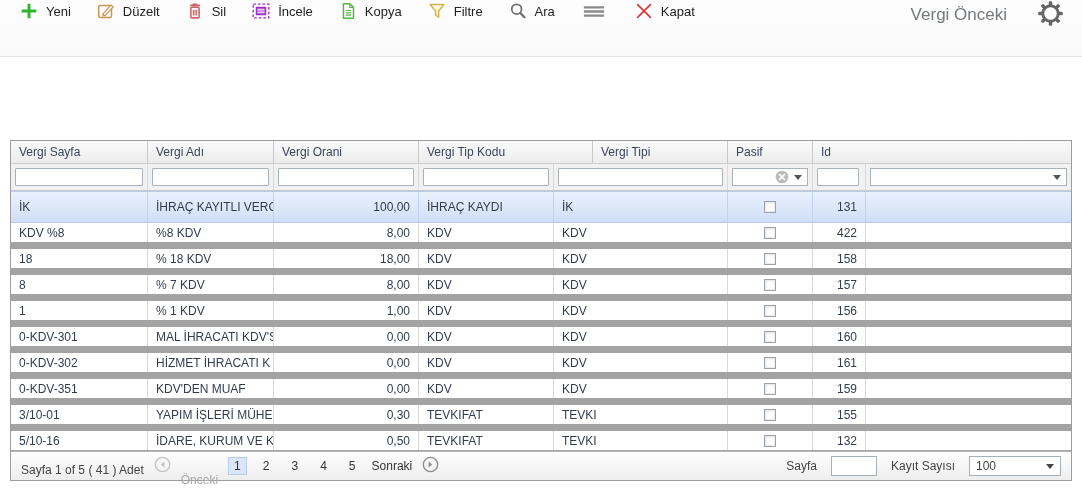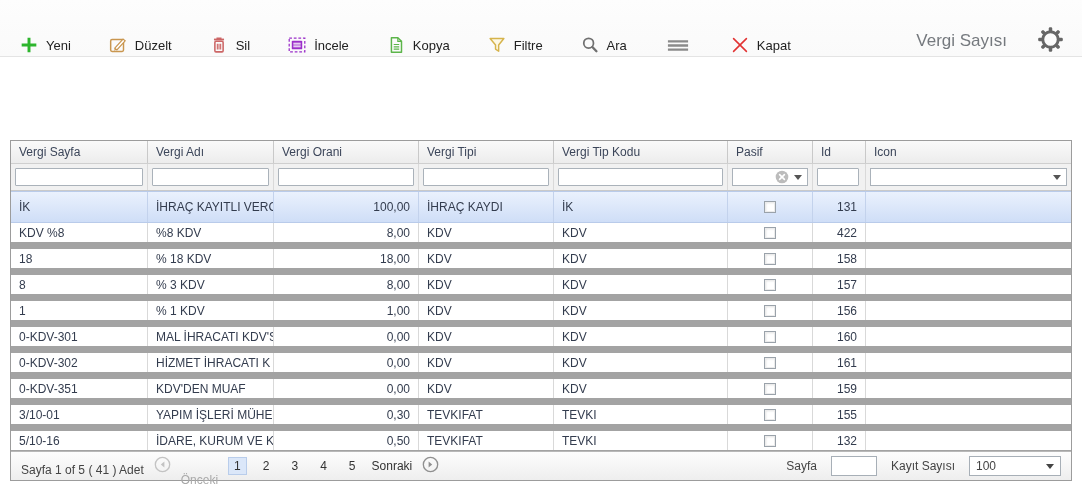--- a/index.html
+++ b/index.html
@@ -3,21 +3,21 @@
 <meta charset="utf-8">
 <style>
   * { box-sizing: border-box; margin: 0; padding: 0; }
   html,body { width:1082px; height:494px; background:#fff; }
   body { font-family:"Liberation Sans","DejaVu Sans",sans-serif; font-size:12px; color:#333c4e; }
   .app { position:relative; width:1082px; height:494px; background:#fff; overflow:hidden; }
 
   
   .toolbar { position:absolute; top:0; left:0; right:0; height:57px;
     background:linear-gradient(#fdfdfd,#fafafa); border-bottom:1px solid #e4e4e4;
-    display:flex; align-items:flex-end; padding:0 18px; gap:36px; }
+    display:flex; align-items:flex-start; padding:0 18px; gap:24px; }
   .tb-item { display:flex; align-items:center; gap:6px; cursor:pointer; }
   .tb-item svg { display:block; }
   .tb-label { font-size:13px; color:#222; }
   .toolbar-right { margin-left:auto; display:flex; align-items:center; gap:30px; }
   .window-title { font-size:17px; color:#75797e; }
 
   
   .filter-panel { position:absolute; top:58px; left:0; right:0; height:80px; background:#fff; }
   .fp-label { position:absolute; left:30px; top:89px; color:#333; }
   .select { position:absolute; top:84px; height:22px; border:1px solid #8d9298; background:#fff;
@@ -158,21 +158,21 @@
     <div class="tb-item">
       <span>
           <svg width="22" height="22" viewBox="0 0 24 24">
             <path d="M5 5l14 14M19 5L5 19" stroke="#e23333" stroke-width="1.7" stroke-linecap="round"></path>
           </svg>
         </span>
       <span class="tb-label">Kapat</span>
     </div>
 
     <div class="toolbar-right">
-      <span class="window-title">Vergi Sayısı</span>
+      <span class="window-title">Vergi Önceki</span>
       <span><svg width="27" height="27" viewBox="0 0 28 28">
         <g fill="#666">
           <rect x="12.2" y="1.2" width="3.6" height="5.2" rx="1.3"></rect>
           <rect x="12.2" y="1.2" width="3.6" height="5.2" rx="1.3" transform="rotate(45 14 14)"></rect>
           <rect x="12.2" y="1.2" width="3.6" height="5.2" rx="1.3" transform="rotate(90 14 14)"></rect>
           <rect x="12.2" y="1.2" width="3.6" height="5.2" rx="1.3" transform="rotate(135 14 14)"></rect>
           <rect x="12.2" y="1.2" width="3.6" height="5.2" rx="1.3" transform="rotate(180 14 14)"></rect>
           <rect x="12.2" y="1.2" width="3.6" height="5.2" rx="1.3" transform="rotate(225 14 14)"></rect>
           <rect x="12.2" y="1.2" width="3.6" height="5.2" rx="1.3" transform="rotate(270 14 14)"></rect>
           <rect x="12.2" y="1.2" width="3.6" height="5.2" rx="1.3" transform="rotate(315 14 14)"></rect>
@@ -193,25 +193,24 @@
       <span class="caret"></span>
     </div>
   </div>
 
   <div class="grid">
 
     <div class="grow grid-header">
       <div class="cell c0">Vergi Sayfa</div>
       <div class="cell c1">Vergi Adı</div>
       <div class="cell c2">Vergi Orani</div>
+      <div class="cell c4">Vergi Tip Kodu</div>
       <div class="cell c3">Vergi Tipi</div>
-      <div class="cell c4">Vergi Tip Kodu</div>
       <div class="cell c5">Pasif</div>
       <div class="cell c6">Id</div>
-      <div class="cell">Icon</div>
     </div>
 
     <div class="grow grid-filters">
       <div class="cell c0">
           <input class="f-input" style="">
         </div>
       <div class="cell c1">
           <input class="f-input" style="">
         </div>
       <div class="cell c2">
@@ -279,21 +278,21 @@
     <div class="cell c4">KDV</div>
     <div class="cell c5 ctr">
             <span class="cb"></span>
           </div>
     <div class="cell c6 num">158</div>
     <div class="cell"></div>
   </div>
 
   <div class="grow row">
     <div class="cell c0">8</div>
-    <div class="cell c1">% 3 KDV</div>
+    <div class="cell c1">% 7 KDV</div>
     <div class="cell c2 num">8,00</div>
     <div class="cell c3">KDV</div>
     <div class="cell c4">KDV</div>
     <div class="cell c5 ctr">
             <span class="cb"></span>
           </div>
     <div class="cell c6 num">157</div>
     <div class="cell"></div>
   </div>
 

